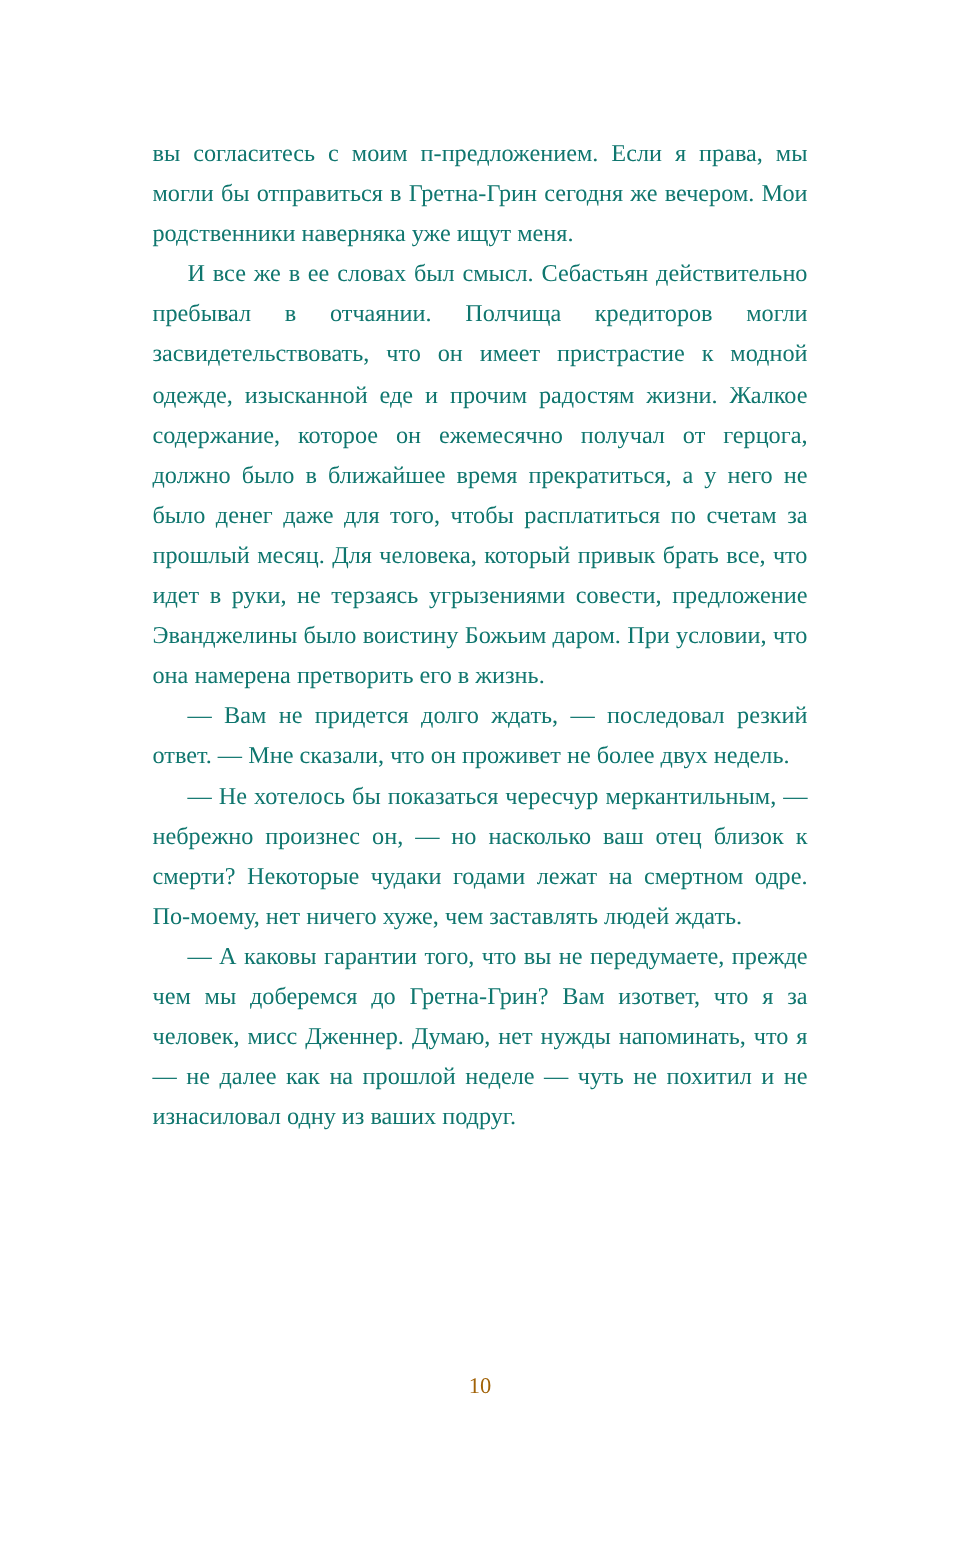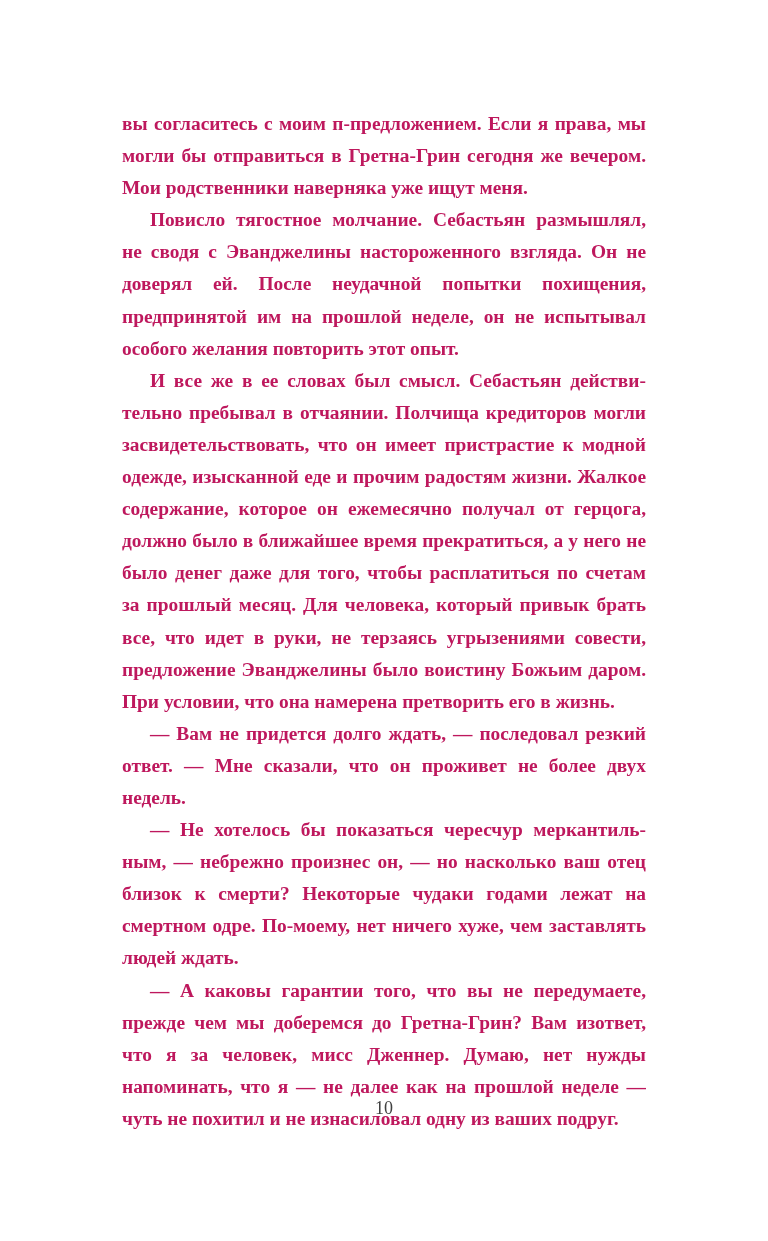--- a/index.html
+++ b/index.html
@@ -16,54 +16,52 @@
     box-sizing: border-box;
   }
   .text-block {
     position: absolute;
     left: 122px;
     top: 108px;
     width: 524px;
     font-family: "Liberation Serif", "DejaVu Serif", serif;
     font-size: 19.4px;
     line-height: 32.1px;
-    color: #be185d;
+    color: #0f766e;
     text-align: justify;
     text-justify: inter-word;
     hyphens: manual;
-    font-weight: bold;
     -webkit-hyphens: manual;
   }
   .para {
     margin: 0;
     text-indent: 28px;
     text-align: justify;
   }
   .para.no-indent {
     text-indent: 0;
   }
   .folio {
     position: absolute;
     left: 0;
     top: 1098px;
     width: 768px;
     text-align: center;
     font-family: "Liberation Serif", "DejaVu Serif", serif;
     font-size: 18px;
-    color: #404040;
+    color: #a16207;
   }
 </style>
 </head>
 <body>
 
 <div class="page">
 
   <div class="text-block">
     <p class="para no-indent">вы согласитесь с моим п-предложением. Если я права, мы могли бы отправиться в Гретна-Грин сегодня же вечером. Мои родственники наверняка уже ищут меня.</p>
-    <p class="para">Повисло тягостное молчание. Себастьян размыш­лял, не сводя с Эванджелины настороженного взгляда. Он не доверял ей. После неудачной попытки похище­ния, предпринятой им на прошлой неделе, он не ис­пытывал особого желания повторить этот опыт.</p>
     <p class="para">И все же в ее словах был смысл. Себастьян действи­тельно пребывал в отчаянии. Полчища кредиторов могли засвидетельствовать, что он имеет пристрастие к модной одежде, изысканной еде и прочим радостям жизни. Жалкое содержание, которое он ежемесячно получал от герцога, должно было в ближайшее время прекратиться, а у него не было денег даже для того, чтобы расплатиться по счетам за прошлый месяц. Для человека, который привык брать все, что идет в руки, не терзаясь угрызениями совести, предложение Эван­джелины было воистину Божьим даром. При условии, что она намерена претворить его в жизнь.</p>
     <p class="para">— Вам не придется долго ждать, — последовал рез­кий ответ. — Мне сказали, что он проживет не более двух недель.</p>
     <p class="para">— Не хотелось бы показаться чересчур меркантиль­ным, — небрежно произнес он, — но насколько ваш отец близок к смерти? Некоторые чудаки годами лежат на смертном одре. По-моему, нет ничего хуже, чем за­ставлять людей ждать.</p>
     <p class="para">— А каковы гарантии того, что вы не передумаете, прежде чем мы доберемся до Гретна-Грин? Вам из­ответ, что я за человек, мисс Дженнер. Думаю, нет нужды напоминать, что я — не далее как на прошлой неделе — чуть не похитил и не изнасиловал одну из ваших подруг.</p>
   </div>
 
   <div class="folio">10</div>
 
 </div>
 

